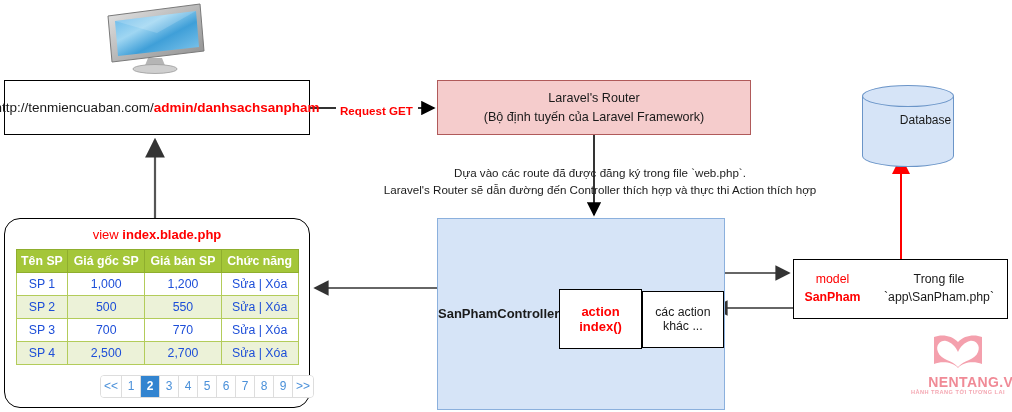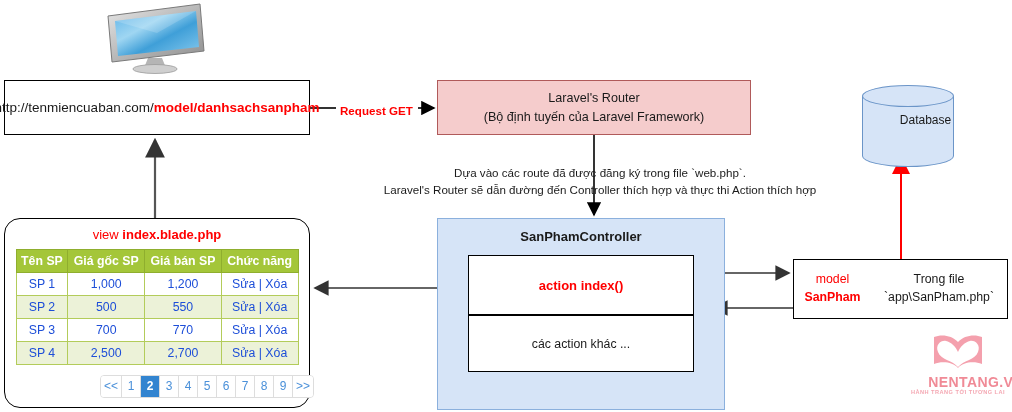--- a/index.html
+++ b/index.html
@@ -119,22 +119,21 @@
     font-size: 11.6px;
     line-height: 1.5;
     color: #1a1a1a;
   }
 
   
   #controller-box {
     left: 437px; top: 218px; width: 288px; height: 192px;
     background: #d6e4f7;
     border: 1.2px solid #8bb0dd;
-    flex-direction: column;
-    justify-content: flex-start;
+    justify-content: flex-end;
     padding-top: 10px;
   }
   #controller-title {
     font-size: 13px; font-weight: bold; color: #1a1a1a;
     margin-bottom: 11px;
   }
   .inner-box {
     background: #ffffff;
     border: 1.6px solid #000000;
     display: flex; align-items: center; justify-content: center;
@@ -278,21 +277,21 @@
 
       <path d="M8,14 L100,2 L104,49 L12,60 z" fill="url(#bez)" stroke="#7a7a7a" stroke-width="1"></path>
 
       <path d="M15,19 L96,9 L99,45 L18,54 z" fill="url(#scr)"></path>
       <path d="M15,19 L96,9 L57,31 z" fill="#ffffff" opacity="0.17"></path>
     </svg>
   </div>
 
   <div class="box" id="url-box">
     <span>
-      <span class="url-base">http://tenmiencuaban.com/</span><span class="url-path">model/danhsachsanpham</span>
+      <span class="url-base">http://tenmiencuaban.com/</span><span class="url-path">admin/danhsachsanpham</span>
     </span>
   </div>
 
   <div id="request-get-label">Request GET</div>
 
   <div class="box" id="router-box">
     <div>Laravel's Router</div>
     <div>(Bộ định tuyến của Laravel Framework)</div>
   </div>
 

